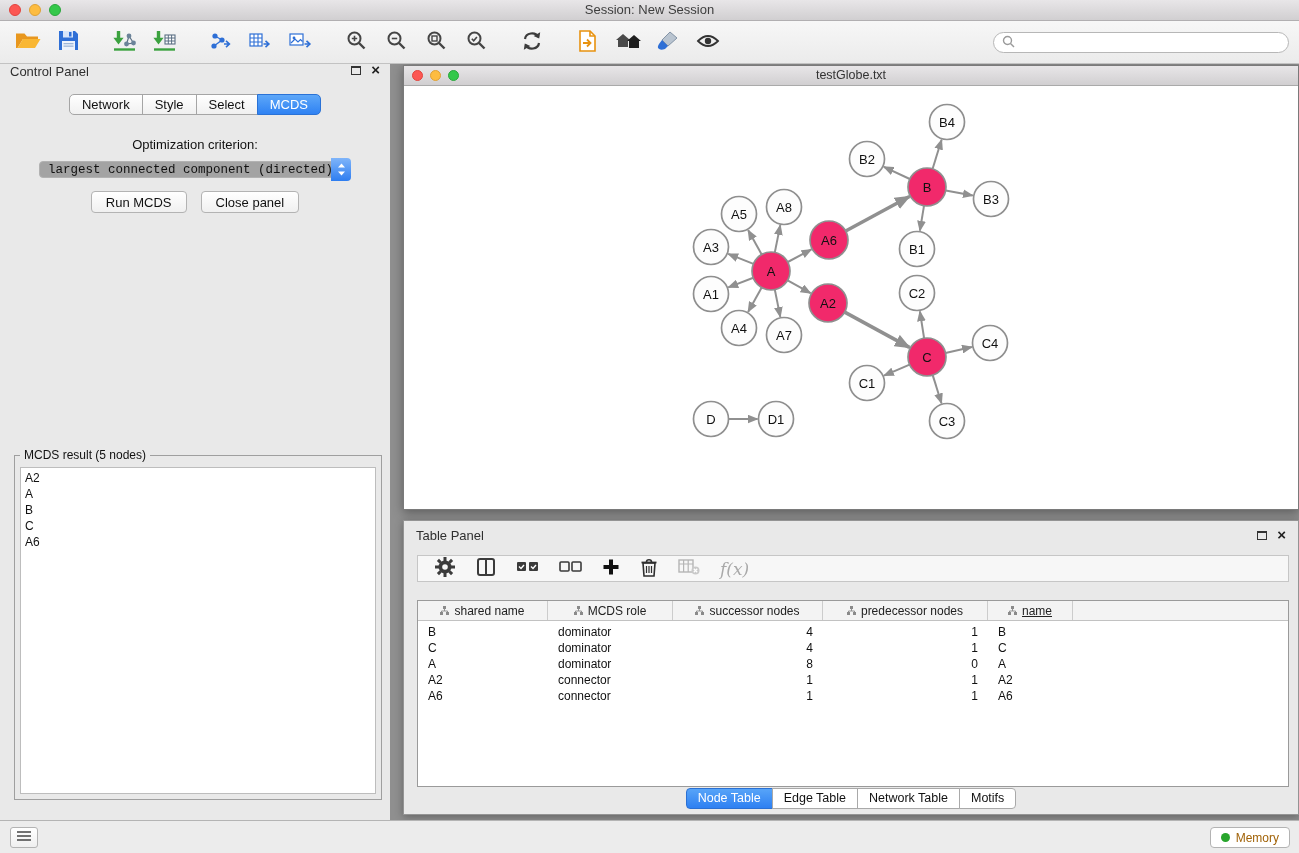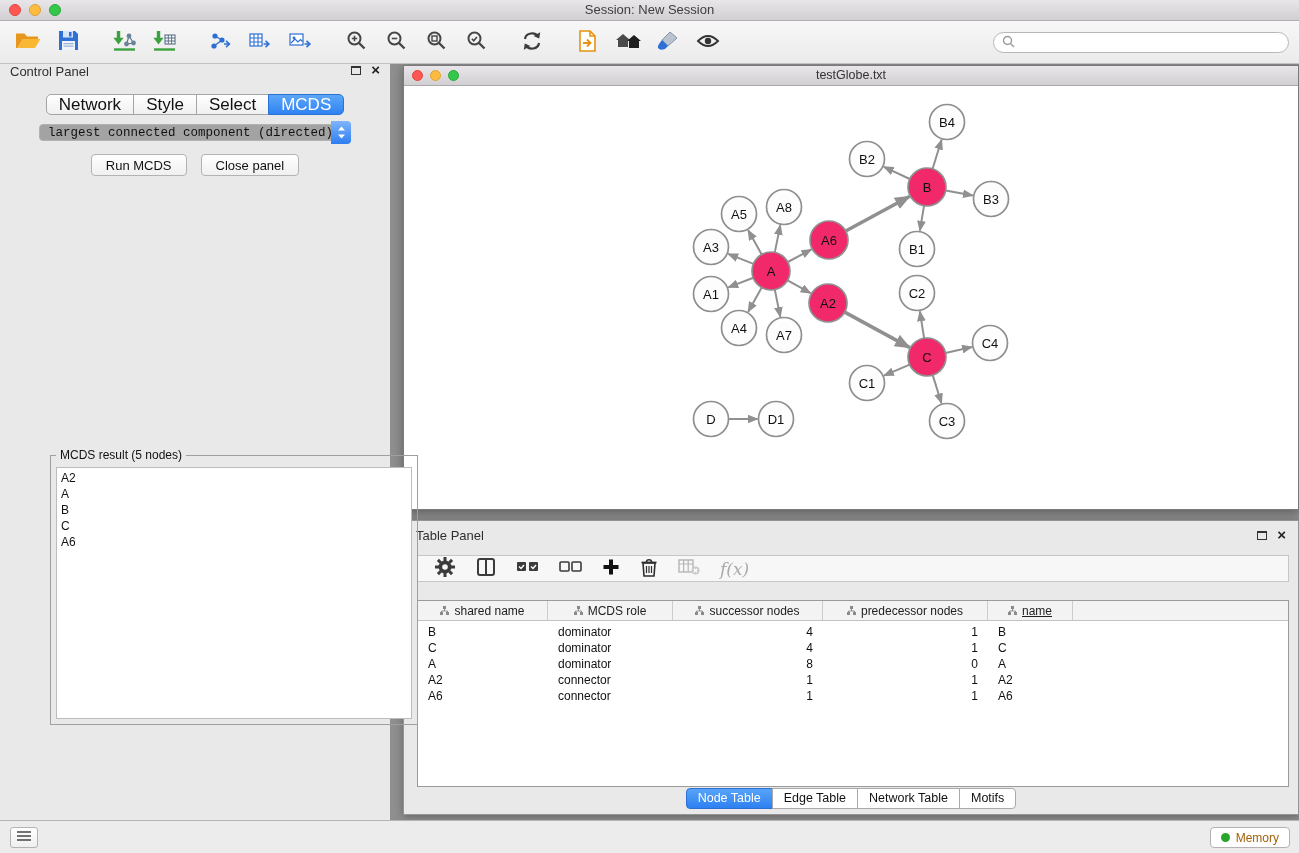--- a/index.html
+++ b/index.html
@@ -22,31 +22,31 @@
   .search{position:absolute;right:10px;top:11px;width:296px;height:21px;background:#fff;border:1px solid #b7b7b7;border-radius:11px;display:flex;align-items:center;padding:0 8px;gap:5px;}
   .search input{border:none;outline:none;flex:1;font-size:12px;font-family:"Liberation Sans",sans-serif;background:transparent;}
 
   
   .control-panel{position:absolute;left:0;top:64px;width:391px;height:756px;background:#e9e9e9;border-right:1px solid #8f8f8f;z-index:30;}
   .cp-header{height:28px;display:flex;align-items:flex-start;padding:0 10px;font-size:13px;color:#2f2f2f;}
   .win-icons{margin-left:auto;display:flex;align-items:center;gap:10px;}
   .float-icon{width:10px;height:9px;border:1px solid #333;border-top-width:2px;display:inline-block;}
   .close-icon{font-weight:bold;font-size:15px;color:#222;line-height:12px;}
   .cp-tabs{display:flex;justify-content:center;margin-top:2px;}
-  .cp-tab{height:21px;line-height:19px;padding:0 12px;font-size:17px;background:linear-gradient(#ffffff,#f0f0f0);border:1px solid #a5a5a5;color:#111;margin-left:-1px;}
+  .cp-tab{height:21px;line-height:19px;padding:0 12px;font-size:13px;background:linear-gradient(#ffffff,#f0f0f0);border:1px solid #a5a5a5;color:#111;margin-left:-1px;}
   .cp-tab:first-child{border-radius:5px 0 0 5px;margin-left:0;}
   .cp-tab:last-child{border-radius:0 5px 5px 0;}
   .cp-tab.active{background:linear-gradient(#5da7f8,#2f82f3);color:#fff;border-color:#2a72d6;text-align:center;}
   .opt-label{margin-top:22px;text-align:center;font-size:13px;}
   .dropdown{margin:9px auto 0;width:312px;height:17px;background:#a3a3a3;border:1px solid #b2b2b2;border-radius:4px;display:flex;align-items:center;font-family:Liberation Mono, monospace;}
   .dd-text{flex:1;font-size:12.5px;padding-left:8px;white-space:nowrap;overflow:hidden;}
   .dd-btn{width:20px;height:23px;margin:-1px -1px -1px 0;background:linear-gradient(#7fb5fa,#2e7df0);border-radius:0 4px 4px 0;display:flex;align-items:center;justify-content:center;}
   .btn-row{margin-top:13px;display:flex;justify-content:center;gap:14px;}
   .btn{height:22px;padding:0 14px;font-size:13px;font-family:"Liberation Sans",sans-serif;background:linear-gradient(#ffffff,#f0f0f0);border:1px solid #b3b3b3;border-radius:4px;color:#111;}
-  .result-group{position:absolute;left:14px;top:391px;width:368px;height:270px;border:1px solid #9f9f9f;margin-left:36px;}
+  .result-group{position:absolute;left:14px;top:391px;width:368px;height:345px;border:1px solid #9f9f9f;}
   .result-title{position:absolute;top:-8px;left:5px;background:#e9e9e9;padding:0 4px;font-size:12px;}
   .result-list{position:absolute;left:5px;right:5px;top:11px;bottom:5px;background:#fff;border:1px solid #bdbdbd;overflow:auto;padding:2px 0 0 4px;}
   .result-item{font-size:12px;line-height:16px;}
 
   
   .mdi{position:absolute;left:392px;top:64px;right:0;bottom:33px;background:#8f8f8f;}
   .network-window{position:absolute;left:11px;top:1px;width:896px;height:445px;border:1px solid #7a7a7a;background:#fff;box-shadow:0 3px 10px rgba(0,0,0,.35);}
   .nw-titlebar{height:20px;background:linear-gradient(#e8e6e8,#d1cfd1);border-bottom:1px solid #aaa;position:relative;}
   .nw-titlebar .nw-title{text-align:center;line-height:19px;font-size:12.5px;color:#333;}
   .nw-traffic{position:absolute;left:8px;top:4px;display:flex;gap:7px;}
@@ -231,20 +231,21 @@
       <span class="float-icon"></span>
       <span class="close-icon">×</span>
     </span>
   </div>
   <div class="cp-tabs">
       <div class="cp-tab">Network</div>
       <div class="cp-tab">Style</div>
       <div class="cp-tab">Select</div>
       <div class="cp-tab active">MCDS</div>
     </div>
+  <div class="opt-label">Optimization criterion:</div>
   <div class="dropdown">
     <span class="dd-text">largest connected component (directed)</span>
     <span class="dd-btn">
         <svg width="9" height="13" viewBox="0 0 9 13">
           <path d="M4.5 0.5 L8 4.5 H1 Z" fill="#fff"></path>
           <path d="M4.5 12.5 L1 8.5 H8 Z" fill="#fff"></path>
         </svg>
       </span>
   </div>
   <div class="btn-row">

